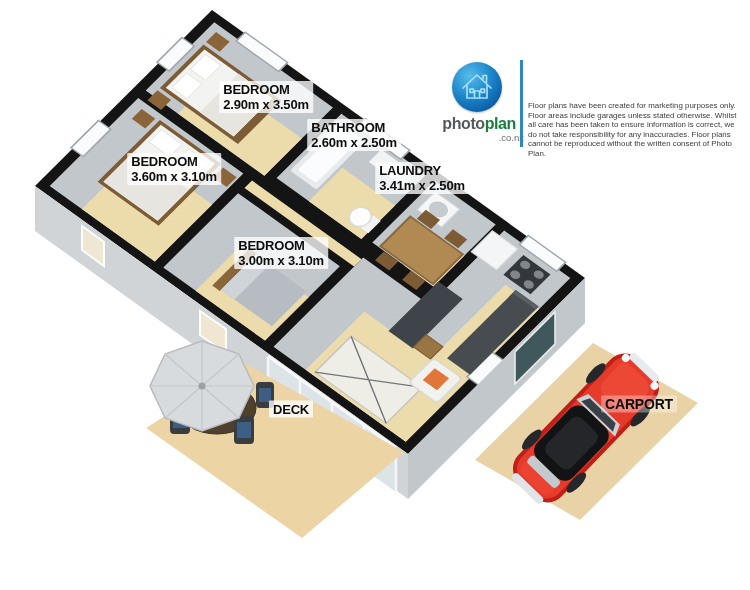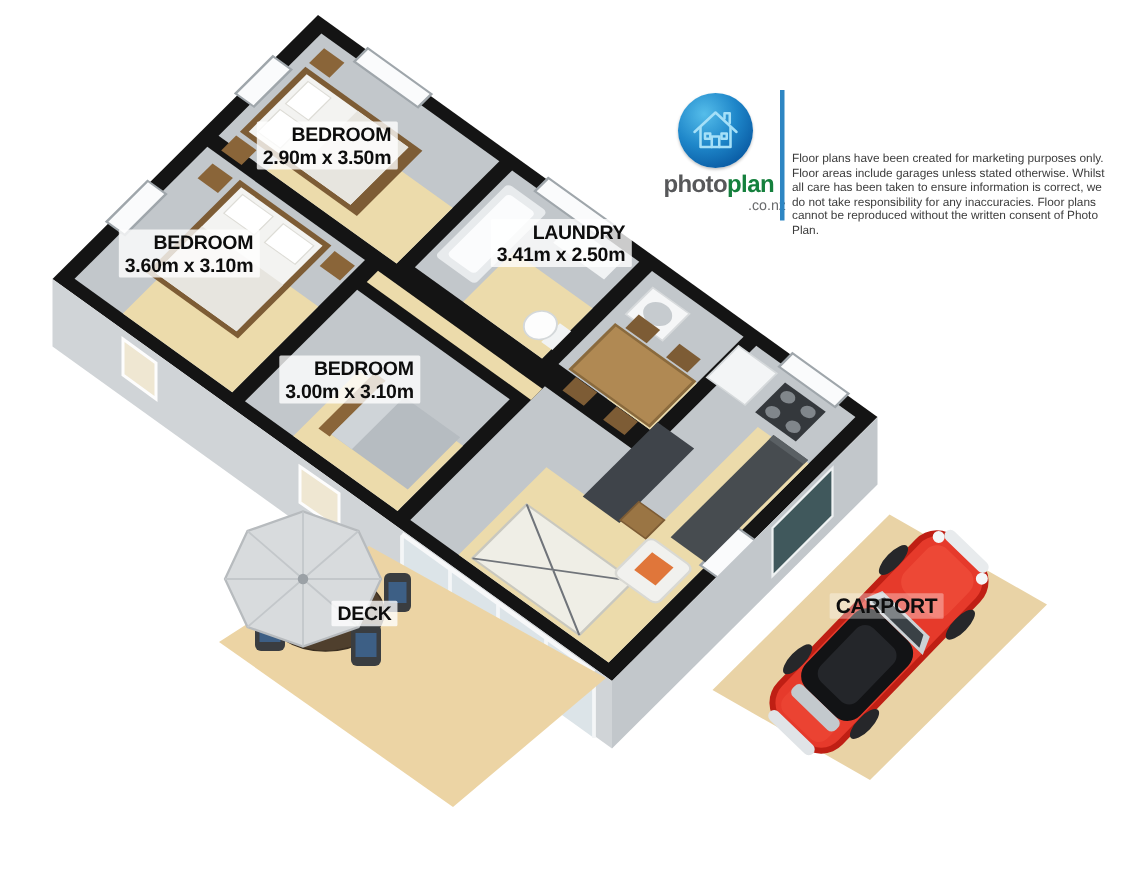--- a/index.html
+++ b/index.html
@@ -22,24 +22,24 @@
          color:#111;letter-spacing:-0.2px;white-space:nowrap;}
   .subtitle{position:absolute;left:528px;top:84px;width:218px;font-size:11.3px;font-weight:bold;
             color:#161616;white-space:nowrap;}
   .disclaimer{position:absolute;left:528px;top:101px;width:214px;font-size:7.9px;
               line-height:9.6px;color:#3b3b3b;}
 
   
   .rlabel{position:absolute;transform:translate(-50%,-50%);
           background:rgba(255,255,255,.78);padding:1px 4px;border-radius:1px;
           font-size:13px;line-height:15px;font-weight:bold;color:#0d0d0d;
-          text-align:right;white-space:nowrap;letter-spacing:-0.2px;z-index:5;}
+          text-align:left;white-space:nowrap;letter-spacing:-0.2px;z-index:5;margin-left:48px;}
   .rlabel.faint{background:rgba(255,255,255,.35);}
   .L0{left:218px;top:97px;}  .L1{left:306px;top:135px;}
-  .L2{left:126px;top:169px;} .L3{left:374px;top:162px;}
+  .L2{left:126px;top:169px;} .L3{left:374px;top:178px;}
   .L4{left:233px;top:253px;} .L5{left:407px;top:303px;}
   .L6{left:243px;top:409px;} .L7{left:591px;top:404px;font-size:14px;}
 </style>
 </head>
 <body>
 
 <div class="stage">
 
   <svg class="scene" width="750" height="590" viewBox="0 0 750 590">
 
@@ -203,20 +203,24 @@
   </div>
   <div class="brand"><span>photo</span><span class="plan">plan</span></div>
   <div class="tld">.co.nz</div>
   <div class="divider"></div>
   <div class="disclaimer">Floor plans have been created for marketing purposes only. Floor areas include garages unless stated otherwise. Whilst all care has been taken to ensure information is correct, we do not take responsibility for any inaccuracies. Floor plans cannot be reproduced without the written consent of Photo Plan.</div>
 
   <div class="rlabel L0">
     <div>BEDROOM</div>
     <div>2.90m x 3.50m</div>
   </div>
+  <div class="rlabel L1">
+    <div>BATHROOM</div>
+    <div>2.60m x 2.50m</div>
+  </div>
   <div class="rlabel L2">
     <div>BEDROOM</div>
     <div>3.60m x 3.10m</div>
   </div>
   <div class="rlabel L3">
     <div>LAUNDRY</div>
     <div>3.41m x 2.50m</div>
   </div>
   <div class="rlabel L4">
     <div>BEDROOM</div>

